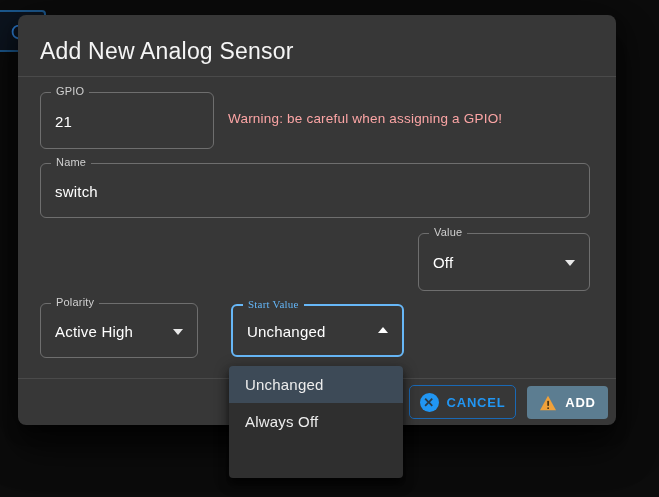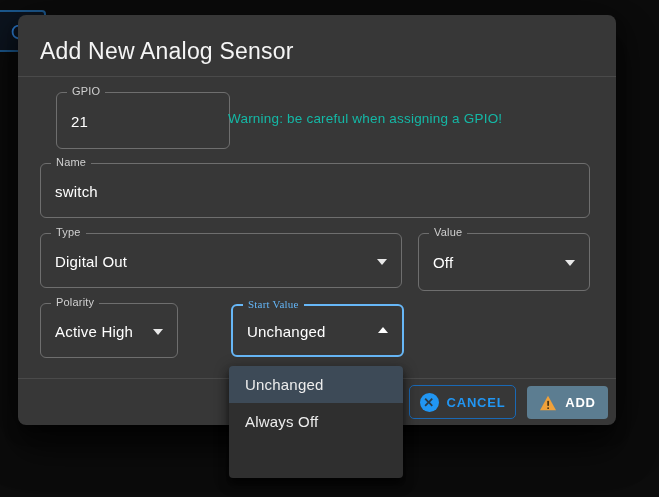--- a/index.html
+++ b/index.html
@@ -63,30 +63,30 @@
 
   .arrow-down, .arrow-up {
     position: absolute; right: 14px; top: 50%;
     width: 0; height: 0;
     border-left: 5px solid transparent;
     border-right: 5px solid transparent;
   }
   .arrow-down { margin-top: -2px; border-top: 6px solid #e8e8e8; }
   .arrow-up   { margin-top: -4px; border-bottom: 6px solid #ffffff; }
 
-  .f-gpio      { left: 22px;  top: 77px;  width: 174px; height: 57px; margin-left: 16px; }
+  .f-gpio      { left: 22px;  top: 77px;  width: 174px; height: 57px; }
   .f-name     { left: 22px;  top: 148px; width: 550px; height: 55px; }
   .f-type     { left: 22px;  top: 218px; width: 362px; height: 55px; }
   .f-value    { left: 400px; top: 218px; width: 172px; height: 58px; }
-  .f-polarity { left: 22px;  top: 288px; width: 138px; height: 55px; }
+  .f-polarity { left: 22px;  top: 288px; width: 158px; height: 55px; }
   .f-start    { left: 213px; top: 289px; width: 173px; height: 53px; }
 
   .warning-text {
     position: absolute; left: 210px; top: 96px;
-    font-size: 13.5px; color: #14b8a6; letter-spacing: 0.2px;
+    font-size: 13.5px; color: #fca5a5; letter-spacing: 0.2px;
     white-space: nowrap;
   }
 
   
   .btn-cancel {
     position: absolute; left: 391px; top: 370px;
     width: 107px; height: 34px;
     background: transparent;
     border: 1px solid #1a69b5;
     border-radius: 5px;
@@ -151,25 +151,20 @@
     <span class="flabel">GPIO</span>
     <span class="fvalue">21</span>
   </div>
   <div class="warning-text">Warning: be careful when assigning a GPIO!</div>
 
   <div class="field f-name">
     <span class="flabel">Name</span>
     <span class="fvalue">switch</span>
   </div>
 
-  <div class="field f-type">
-    <span class="flabel">Type</span>
-    <span class="fvalue">Digital Out</span>
-    <span class="arrow-down"></span>
-  </div>
 
   <div class="field f-value">
     <span class="flabel">Value</span>
     <span class="fvalue">Off</span>
     <span class="arrow-down"></span>
   </div>
 
   <div class="field f-polarity">
     <span class="flabel">Polarity</span>
     <span class="fvalue">Active High</span>

